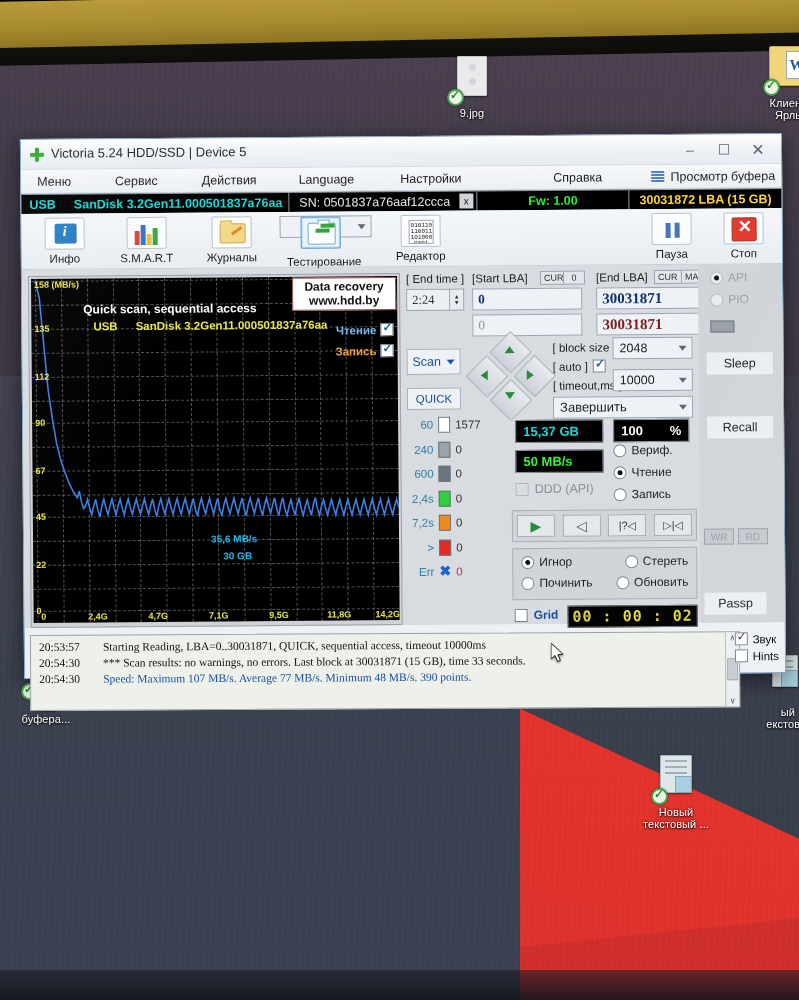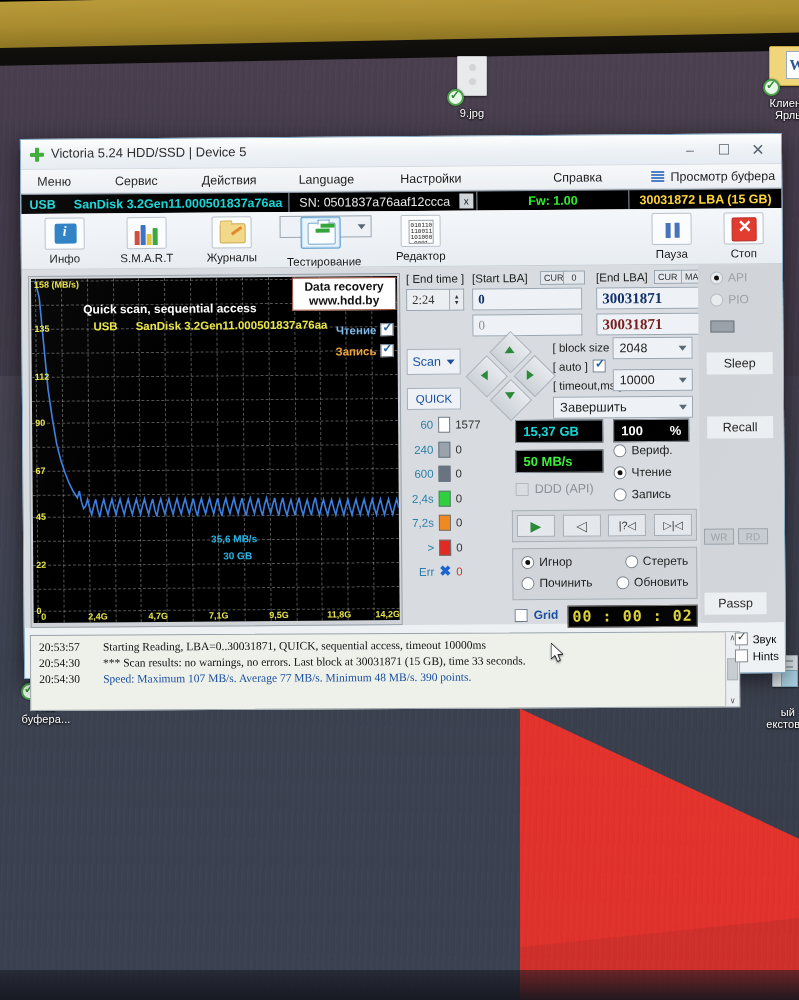--- a/index.html
+++ b/index.html
@@ -388,20 +388,33 @@
     <div class="glyph">
       <div class="wordicon">
           <div class="w">W</div>
         </div>
       <div class="ovl"></div>
     </div>
     <div class="lbl" style="white-space:pre-line">Клиент
 Ярль</div>
   </div>
 
+  <div class="dicon" style="left:630px; top:755px;">
+    <div class="glyph">
+      <div class="txticon">
+          <div class="bar"></div>
+          <div class="bar"></div>
+          <div class="bar"></div>
+          <div class="corner"></div>
+        </div>
+      <div class="ovl"></div>
+    </div>
+    <div class="lbl" style="white-space:pre-line">Новый
+текстовый ...</div>
+  </div>
 
   <div class="dicon" style="left:0px; top:650px;">
     <div class="glyph">
       <div class="txticon">
           <div class="bar"></div>
           <div class="bar"></div>
           <div class="corner"></div>
         </div>
       <div class="ovl"></div>
     </div>

